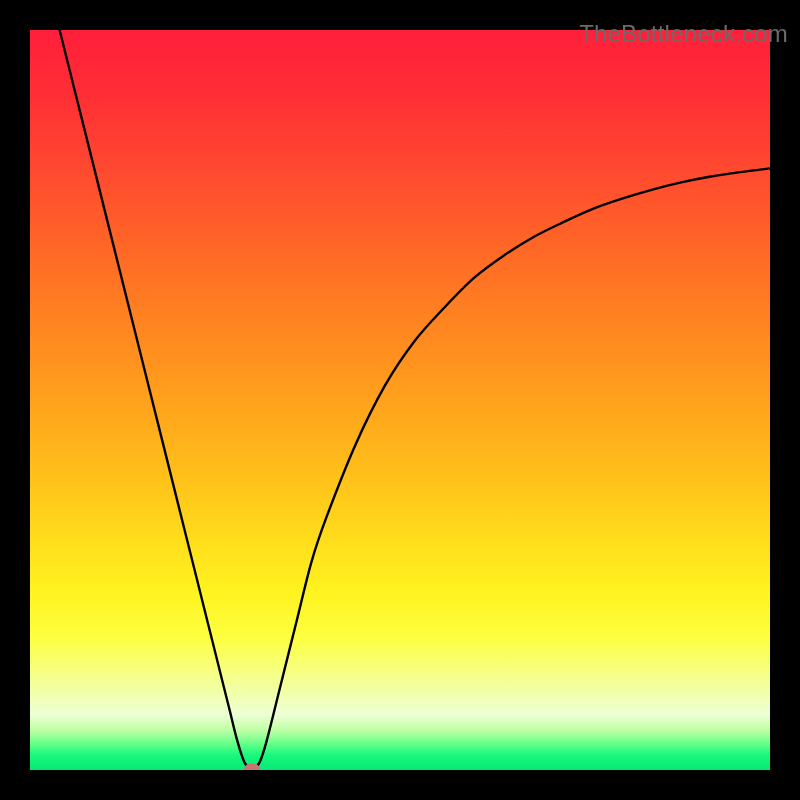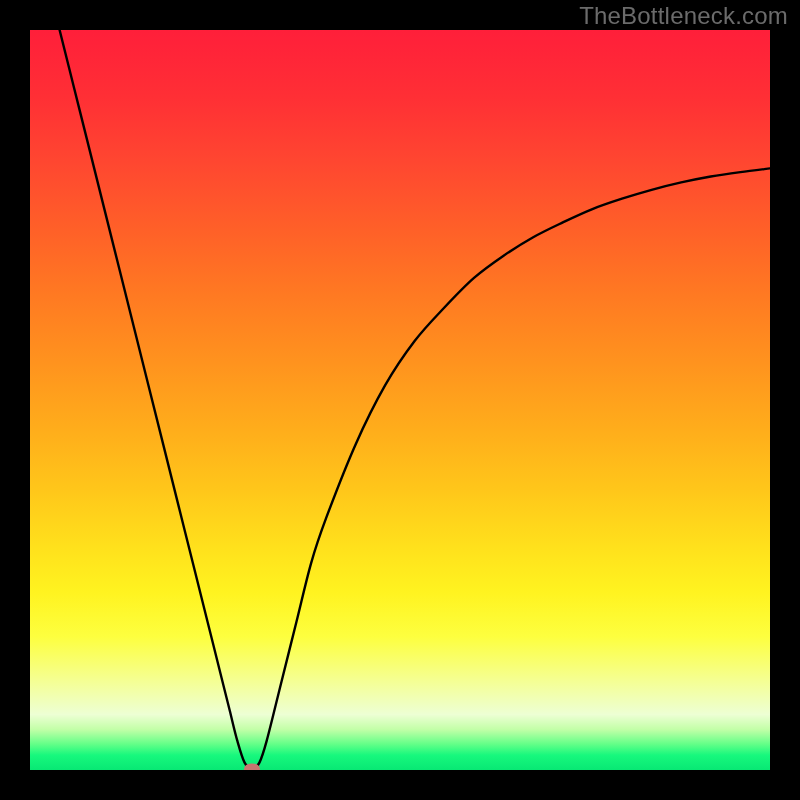--- a/index.html
+++ b/index.html
@@ -5,21 +5,21 @@
   * { margin: 0; padding: 0; box-sizing: border-box; }
   html, body { width: 800px; height: 800px; overflow: hidden; background: #000; }
   .frame {
     position: relative;
     width: 800px;
     height: 800px;
     background: #000;
   }
   .watermark {
     position: absolute;
-    top: 2px;
+    top: 20px;
     right: 12px;
     font-family: Arial, Helvetica, sans-serif;
     font-size: 24px;
     color: #6b6b6b;
     letter-spacing: 0.2px;
     z-index: 10;
   }
   .plot {
     position: absolute;
     left: 30px;

